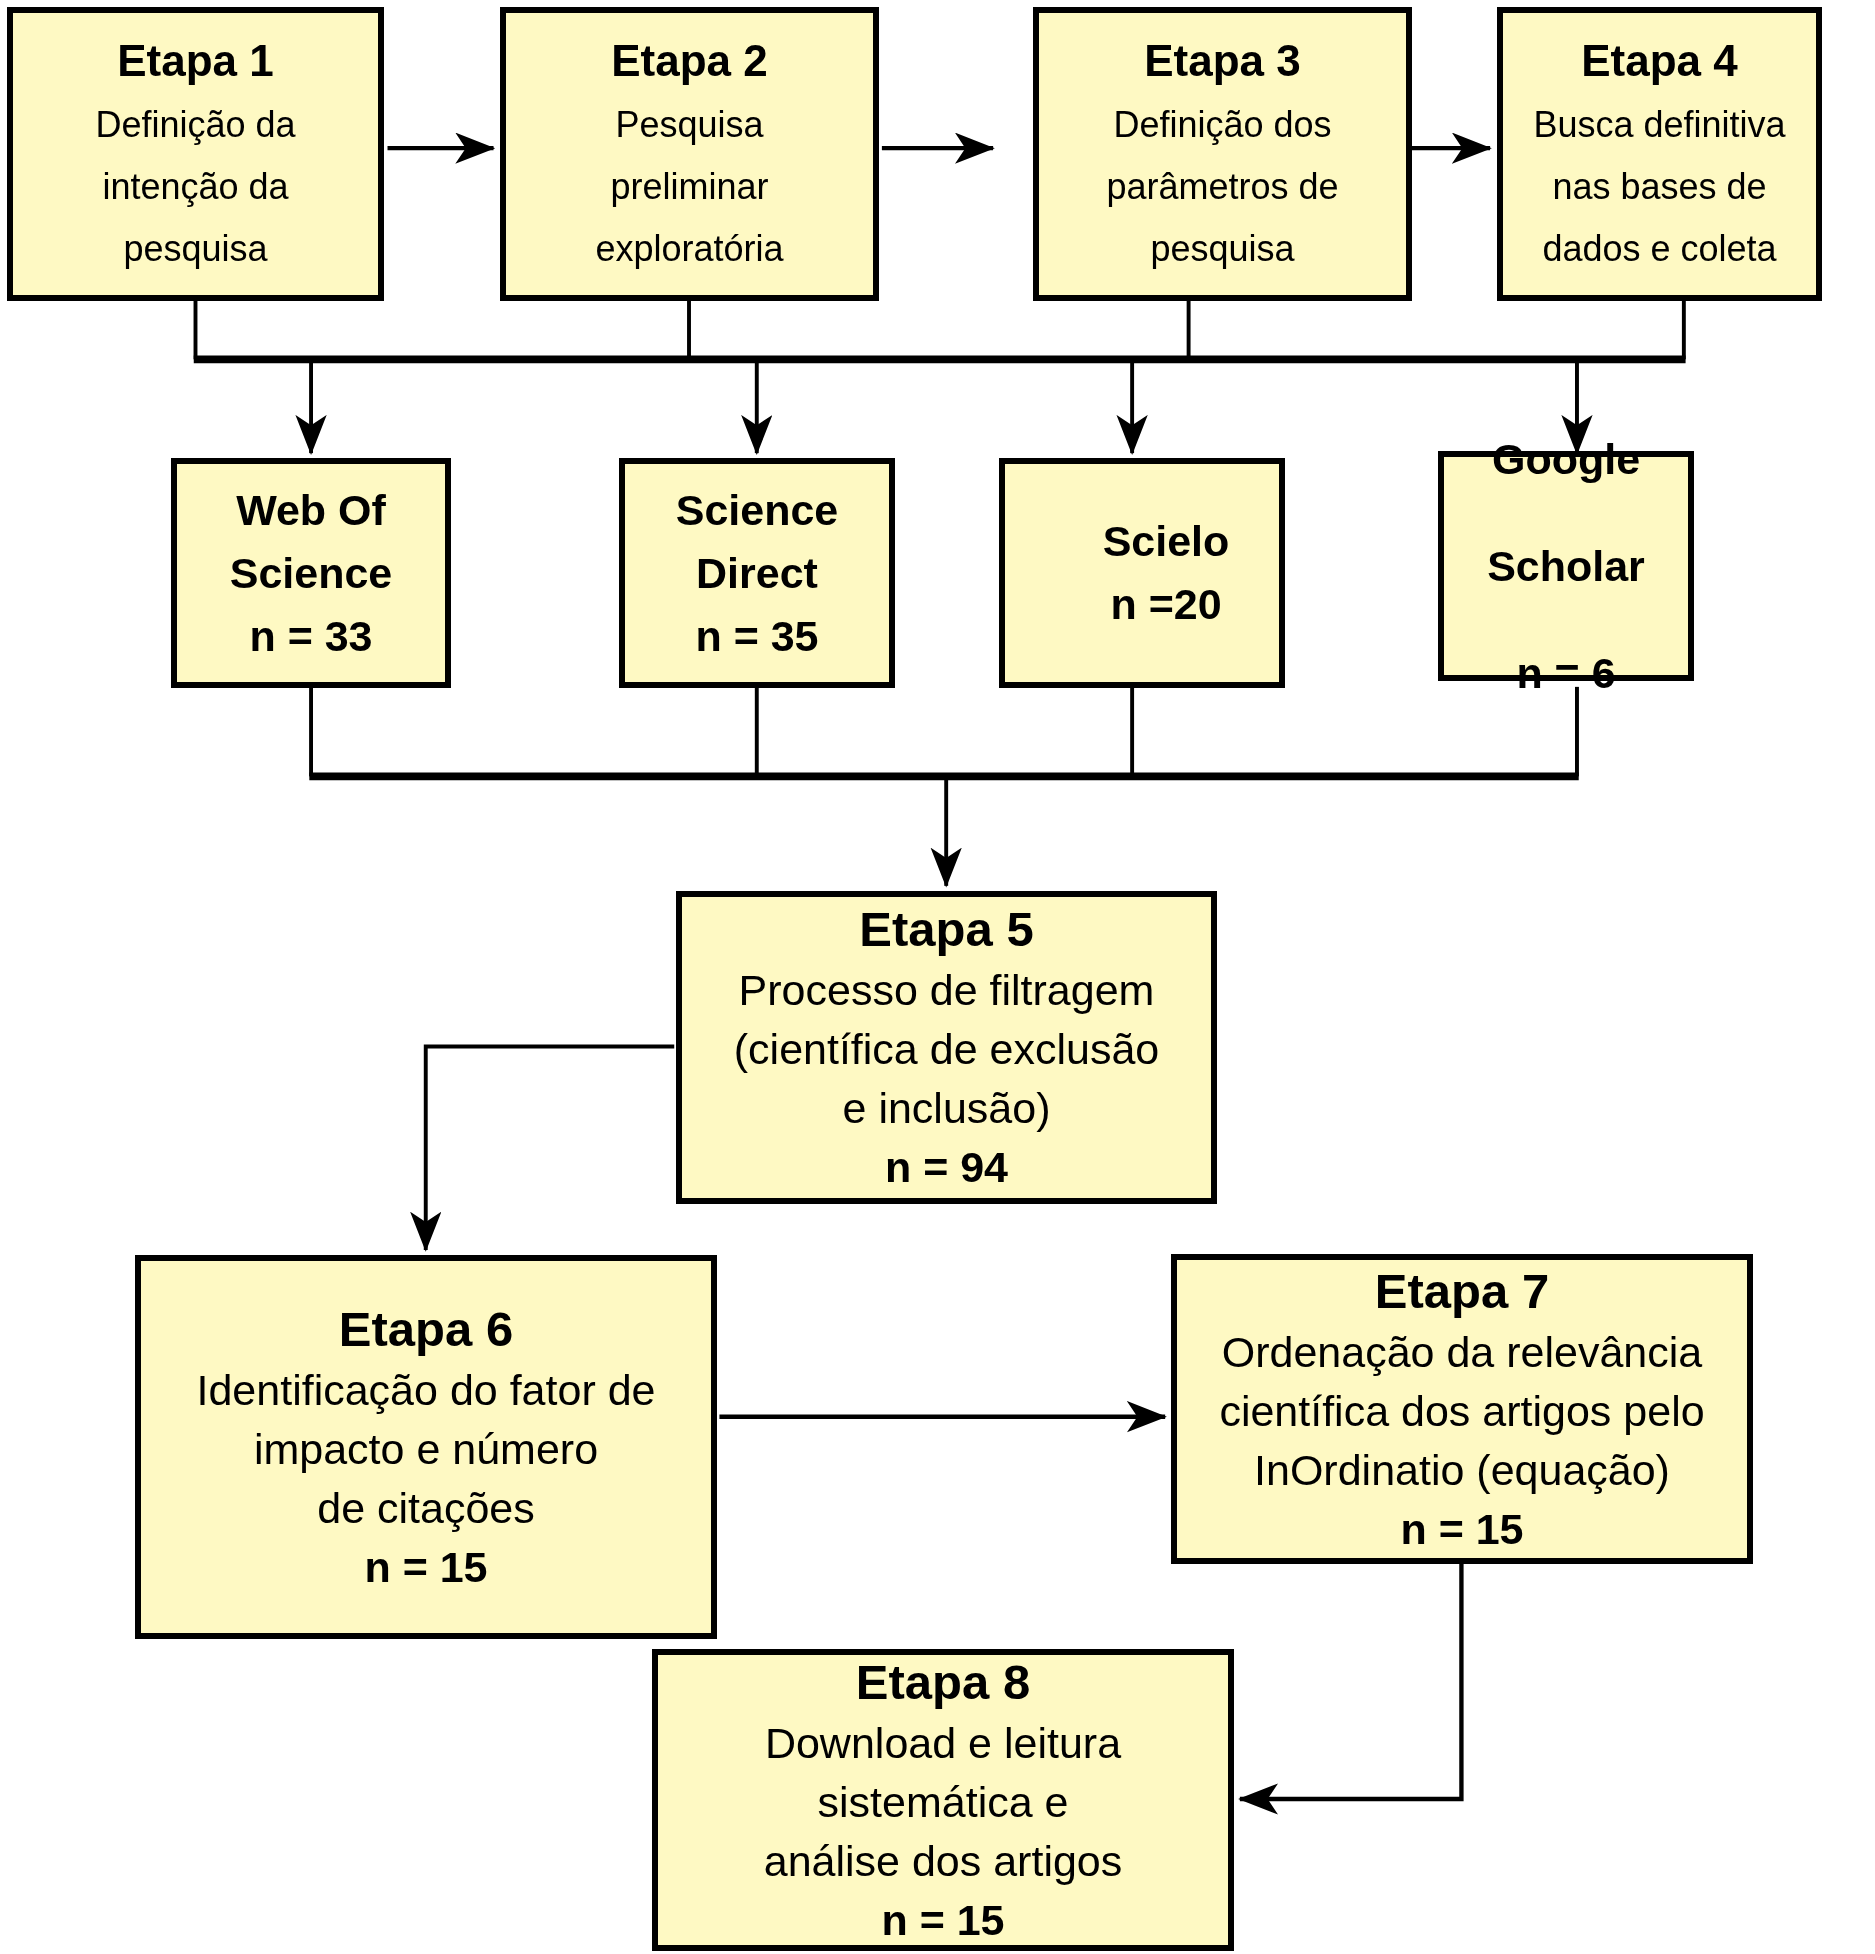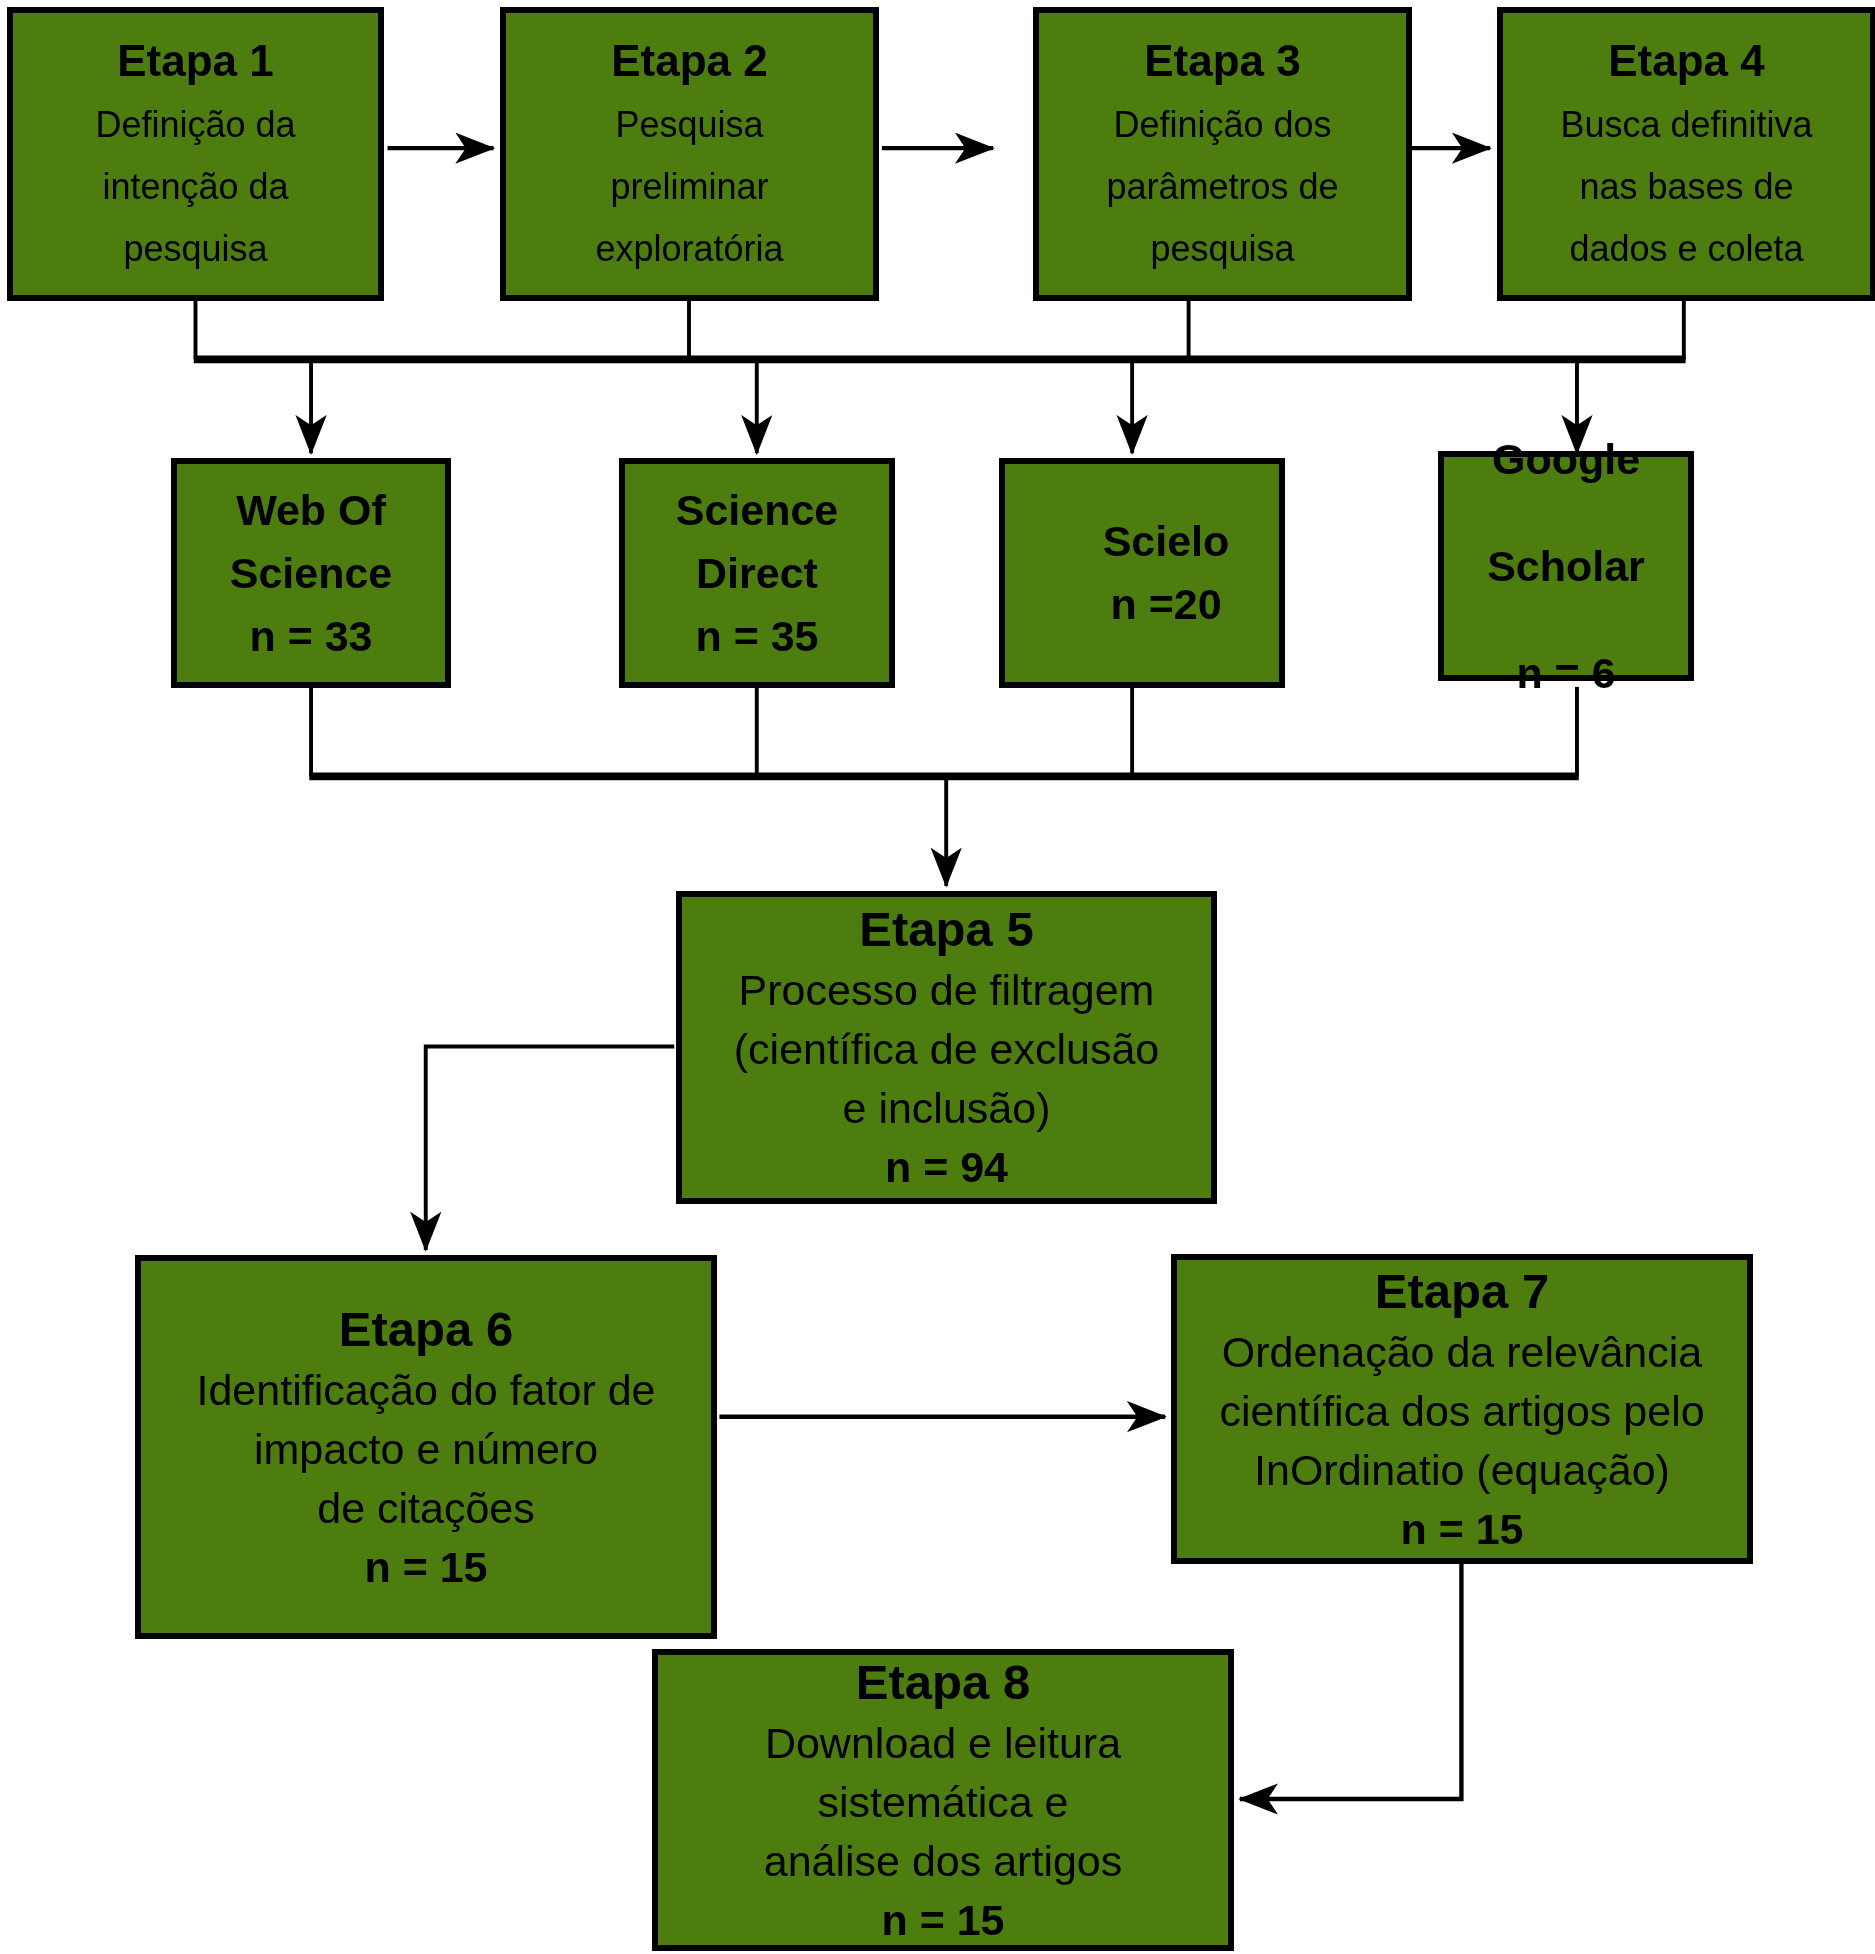--- a/index.html
+++ b/index.html
@@ -14,21 +14,21 @@
   }
   #connector-layer{
     position:absolute;
     left:0;top:0;
     width:1875px;height:1955px;
     z-index:1;
   }
   .box{
     position:absolute;
     box-sizing:border-box;
-    background:#4d7c0f;
+    background:#fef9c3;
     border:6px solid #000000;
     display:flex;
     flex-direction:column;
     align-items:center;
     justify-content:center;
     text-align:center;
     z-index:2;
   }
   .line{white-space:nowrap;}
   
@@ -100,21 +100,21 @@
     <div class="line">exploratória</div>
   </div>
 
   <div class="box g1" style="left:999px;top:7px;width:379px;height:294px;margin-left:34px;">
     <div class="line title">Etapa 3</div>
     <div class="line">Definição dos</div>
     <div class="line">parâmetros de</div>
     <div class="line">pesquisa</div>
   </div>
 
-  <div class="box g1" style="left:1497px;top:7px;width:379px;height:294px;">
+  <div class="box g1" style="left:1497px;top:7px;width:325px;height:294px;">
     <div class="line title">Etapa 4</div>
     <div class="line">Busca definitiva</div>
     <div class="line">nas bases de</div>
     <div class="line">dados e coleta</div>
   </div>
 
   <div class="box g2" style="left:171px;top:458px;width:280px;height:230px;">
     <div class="line">Web Of</div>
     <div class="line">Science</div>
     <div class="line count">n = 33</div>

